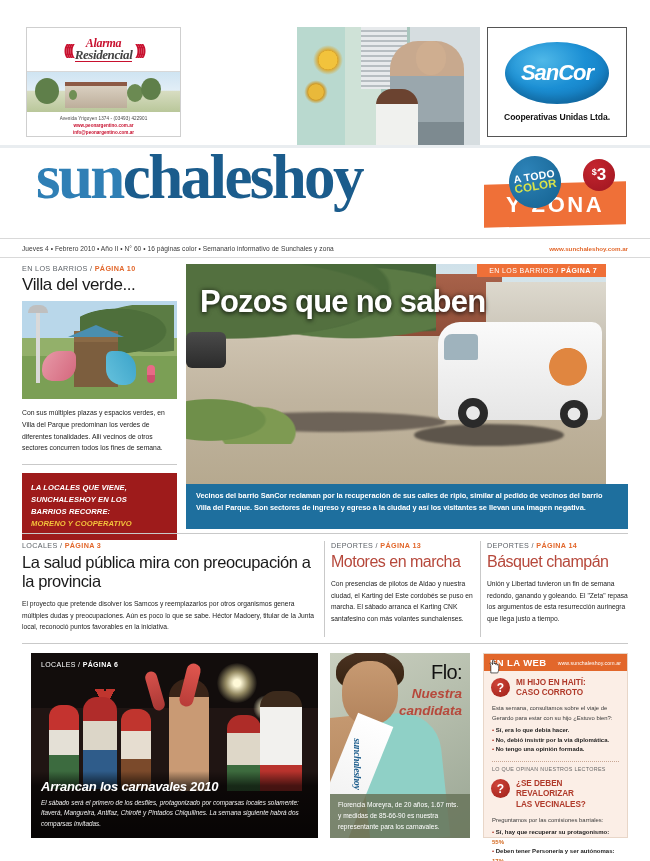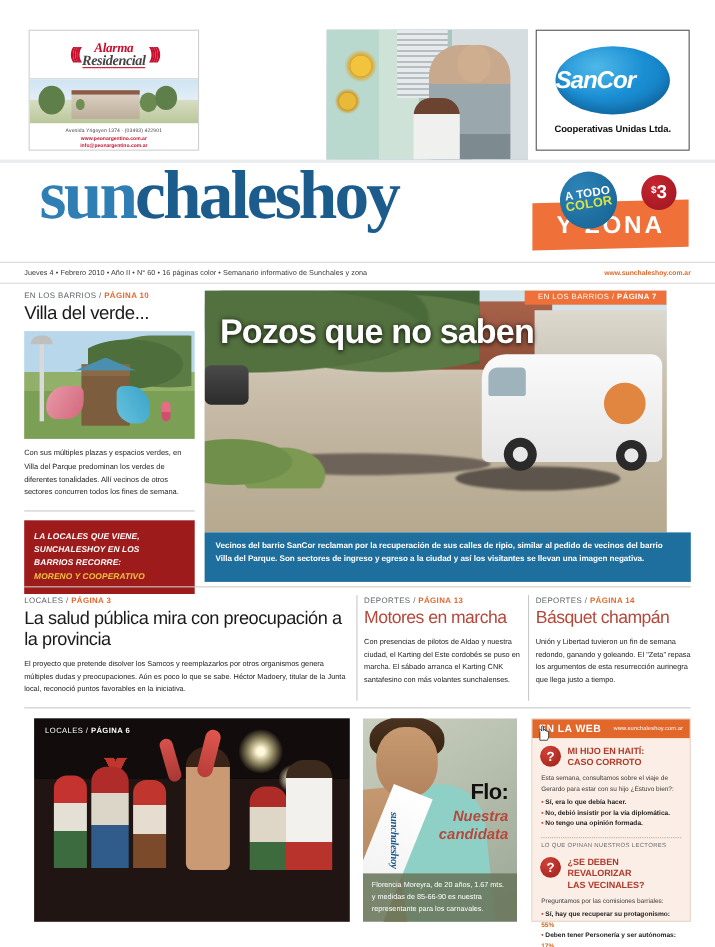--- a/index.html
+++ b/index.html
@@ -88,21 +88,21 @@
     background: #f2f2ee; border-radius: 2px 2px 6px 6px; }
 
   .ad-sancor {
     position: absolute; left: 487px; top: 27px; width: 140px; height: 110px;
     border: 1px solid #555; background: #fff;
     display: flex; flex-direction: column; align-items: center; justify-content: center;
   }
   .sancor-oval {
     width: 104px; height: 62px; border-radius: 50%;
     background: radial-gradient(ellipse at 36% 30%, #4fb8e8 0%, #1b8fd4 46%, #0f6fb3 100%);
-    display: flex; align-items: center; justify-content: flex-start;
+    display: flex; align-items: center; justify-content: center;
     box-shadow: inset 0 -6px 10px rgba(0,0,0,.18);
   }
   .sancor-oval span {
     color: #fff; font-family: "Liberation Sans", sans-serif; font-weight: 700;
     font-size: 22px; font-style: italic; letter-spacing: -1px;
   }
   .sancor-sub {
     margin-top: 8px; font-size: 8.6px; font-weight: 700; color: #111; letter-spacing: -.1px;
   }
   .topstrip-rule { position: absolute; left: 0; top: 145px; width: 650px; height: 3px; background: #e9edf0; }
@@ -320,21 +320,21 @@
   .flo-skin { position: absolute; left: -8px; top: 64px; width: 42px; height: 128px;
     background: linear-gradient(#c49870, #ad7f55); transform: rotate(-6deg); }
   .flo-sash { position: absolute; left: 2px; top: 62px; width: 38px; height: 132px;
     background: linear-gradient(#ffffff, #ececec); transform: rotate(22deg); }
   .flo-sash span {
     position: absolute; left: -16px; top: 42px; width: 70px; text-align: center;
     font-family: "Liberation Serif", serif; font-style: italic; font-weight: 700;
     font-size: 10px; color: #1b5c8c; transform: rotate(68deg); letter-spacing: -.4px;
   }
   .flo-title { position: absolute; right: 8px; top: 8px; text-align: right; }
-  .flo-title .t1 { font-weight: 700; font-size: 20px; color: #111; letter-spacing: -.6px; margin-top: 48px; }
+  .flo-title .t1 { font-weight: 400; font-size: 20px; color: #111; letter-spacing: -.6px; }
   .flo-title .t2 { font-style: italic; font-weight: 700; font-size: 13.5px; color: #b6483b; line-height: 1.12; margin-top: 2px; }
   .flo-caption {
     position: absolute; left: 0; right: 0; bottom: 0; height: 44px;
     background: rgba(106,118,92,.88); padding: 6px 8px 0 8px;
   }
   .flo-caption p { font-size: 6.6px; line-height: 1.66; color: #fff; }
 
   .web {
     position: absolute; left: 483px; top: 5px; width: 145px; height: 185px;
     background: #fbeee6; border: 1px solid #e8d6c8;
@@ -536,20 +536,24 @@
       <div class="cv-dancer"></div>
       <div class="cv-plume"></div>
       <div class="cv-g4"></div>
       <div class="cv-g5"></div>
 
       <div class="cv-kicker">
         <span>LOCALES</span>
         <span>/</span>
         <b>PÁGINA 6</b>
       </div>
+      <div class="cv-caption">
+        <h3>Arrancan los carnavales 2010</h3>
+        <p>El sábado será el primero de los desfiles, protagonizado por comparsas locales solamente: Itaverá, Mangueira, Antifaz, Chirofé y Pintados Chiquilines. La semana siguiente habrá dos comparsas invitadas.</p>
+      </div>
     </div>
 
     <div class="flo">
       <div class="flo-photo">
         <div class="flo-body"></div>
         <div class="flo-skin"></div>
         <div class="flo-hair"></div>
         <div class="flo-face"></div>
         <div class="flo-sash">
           <span>sunchaleshoy</span>

